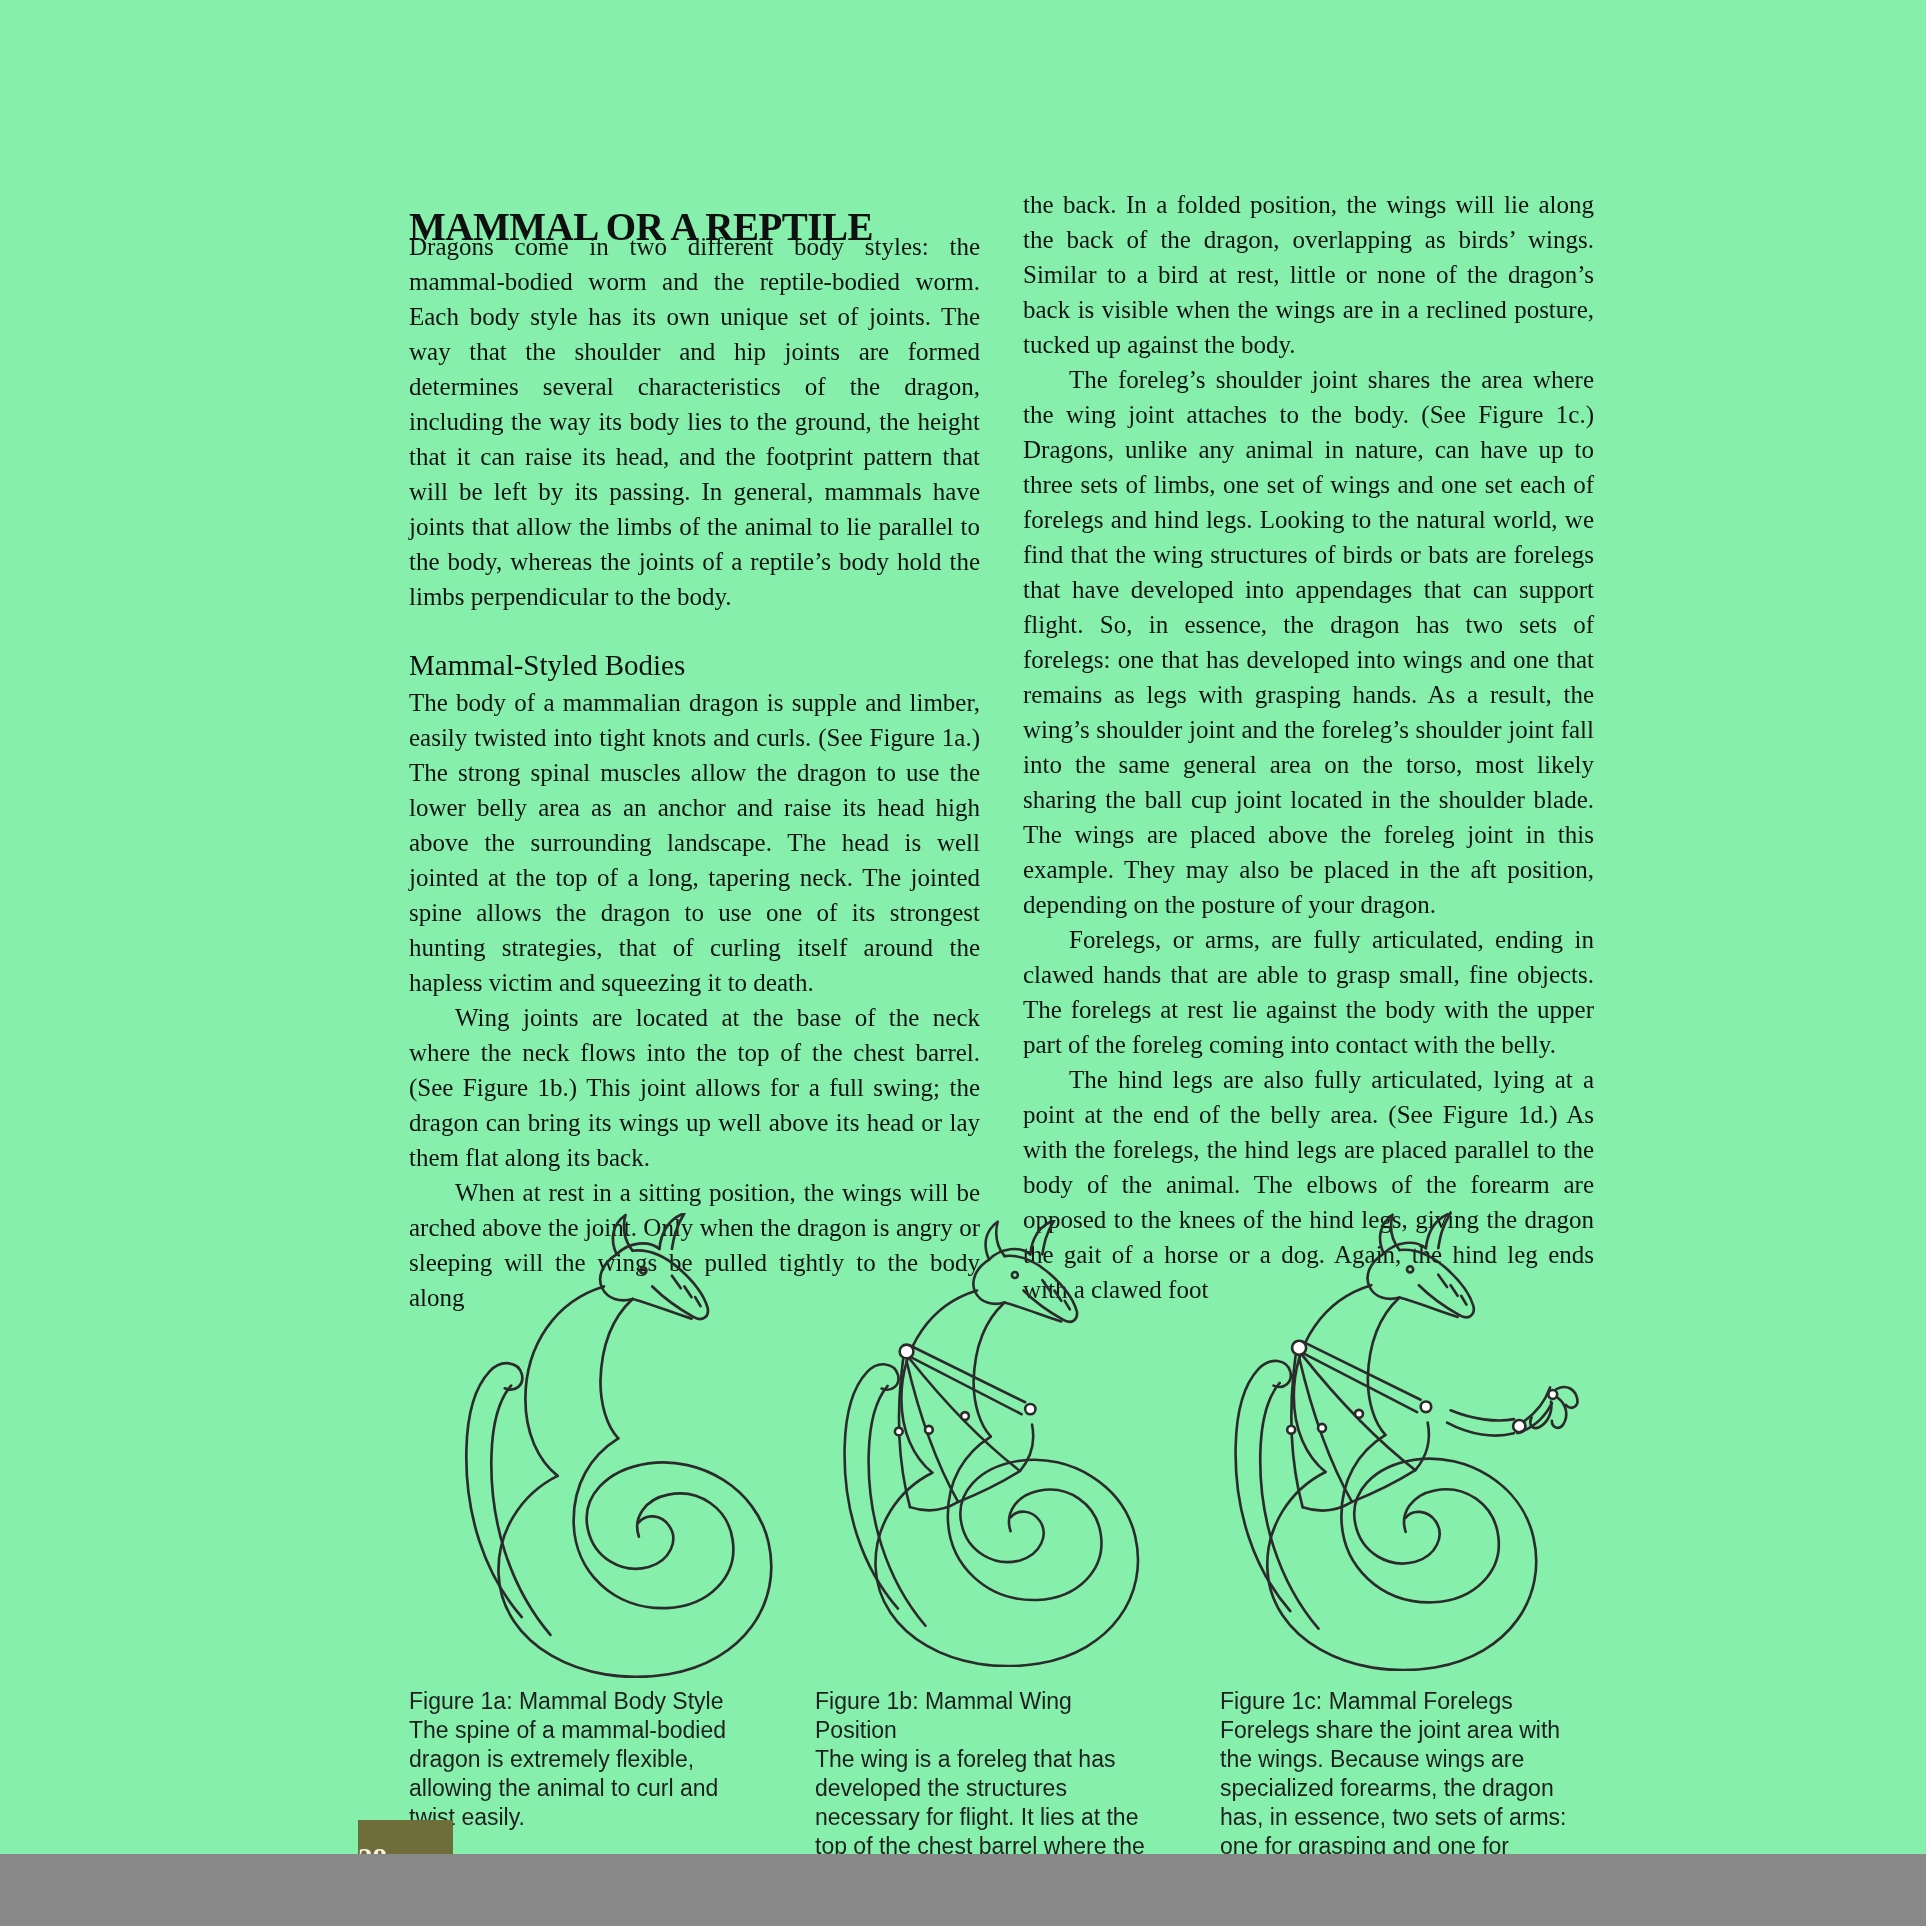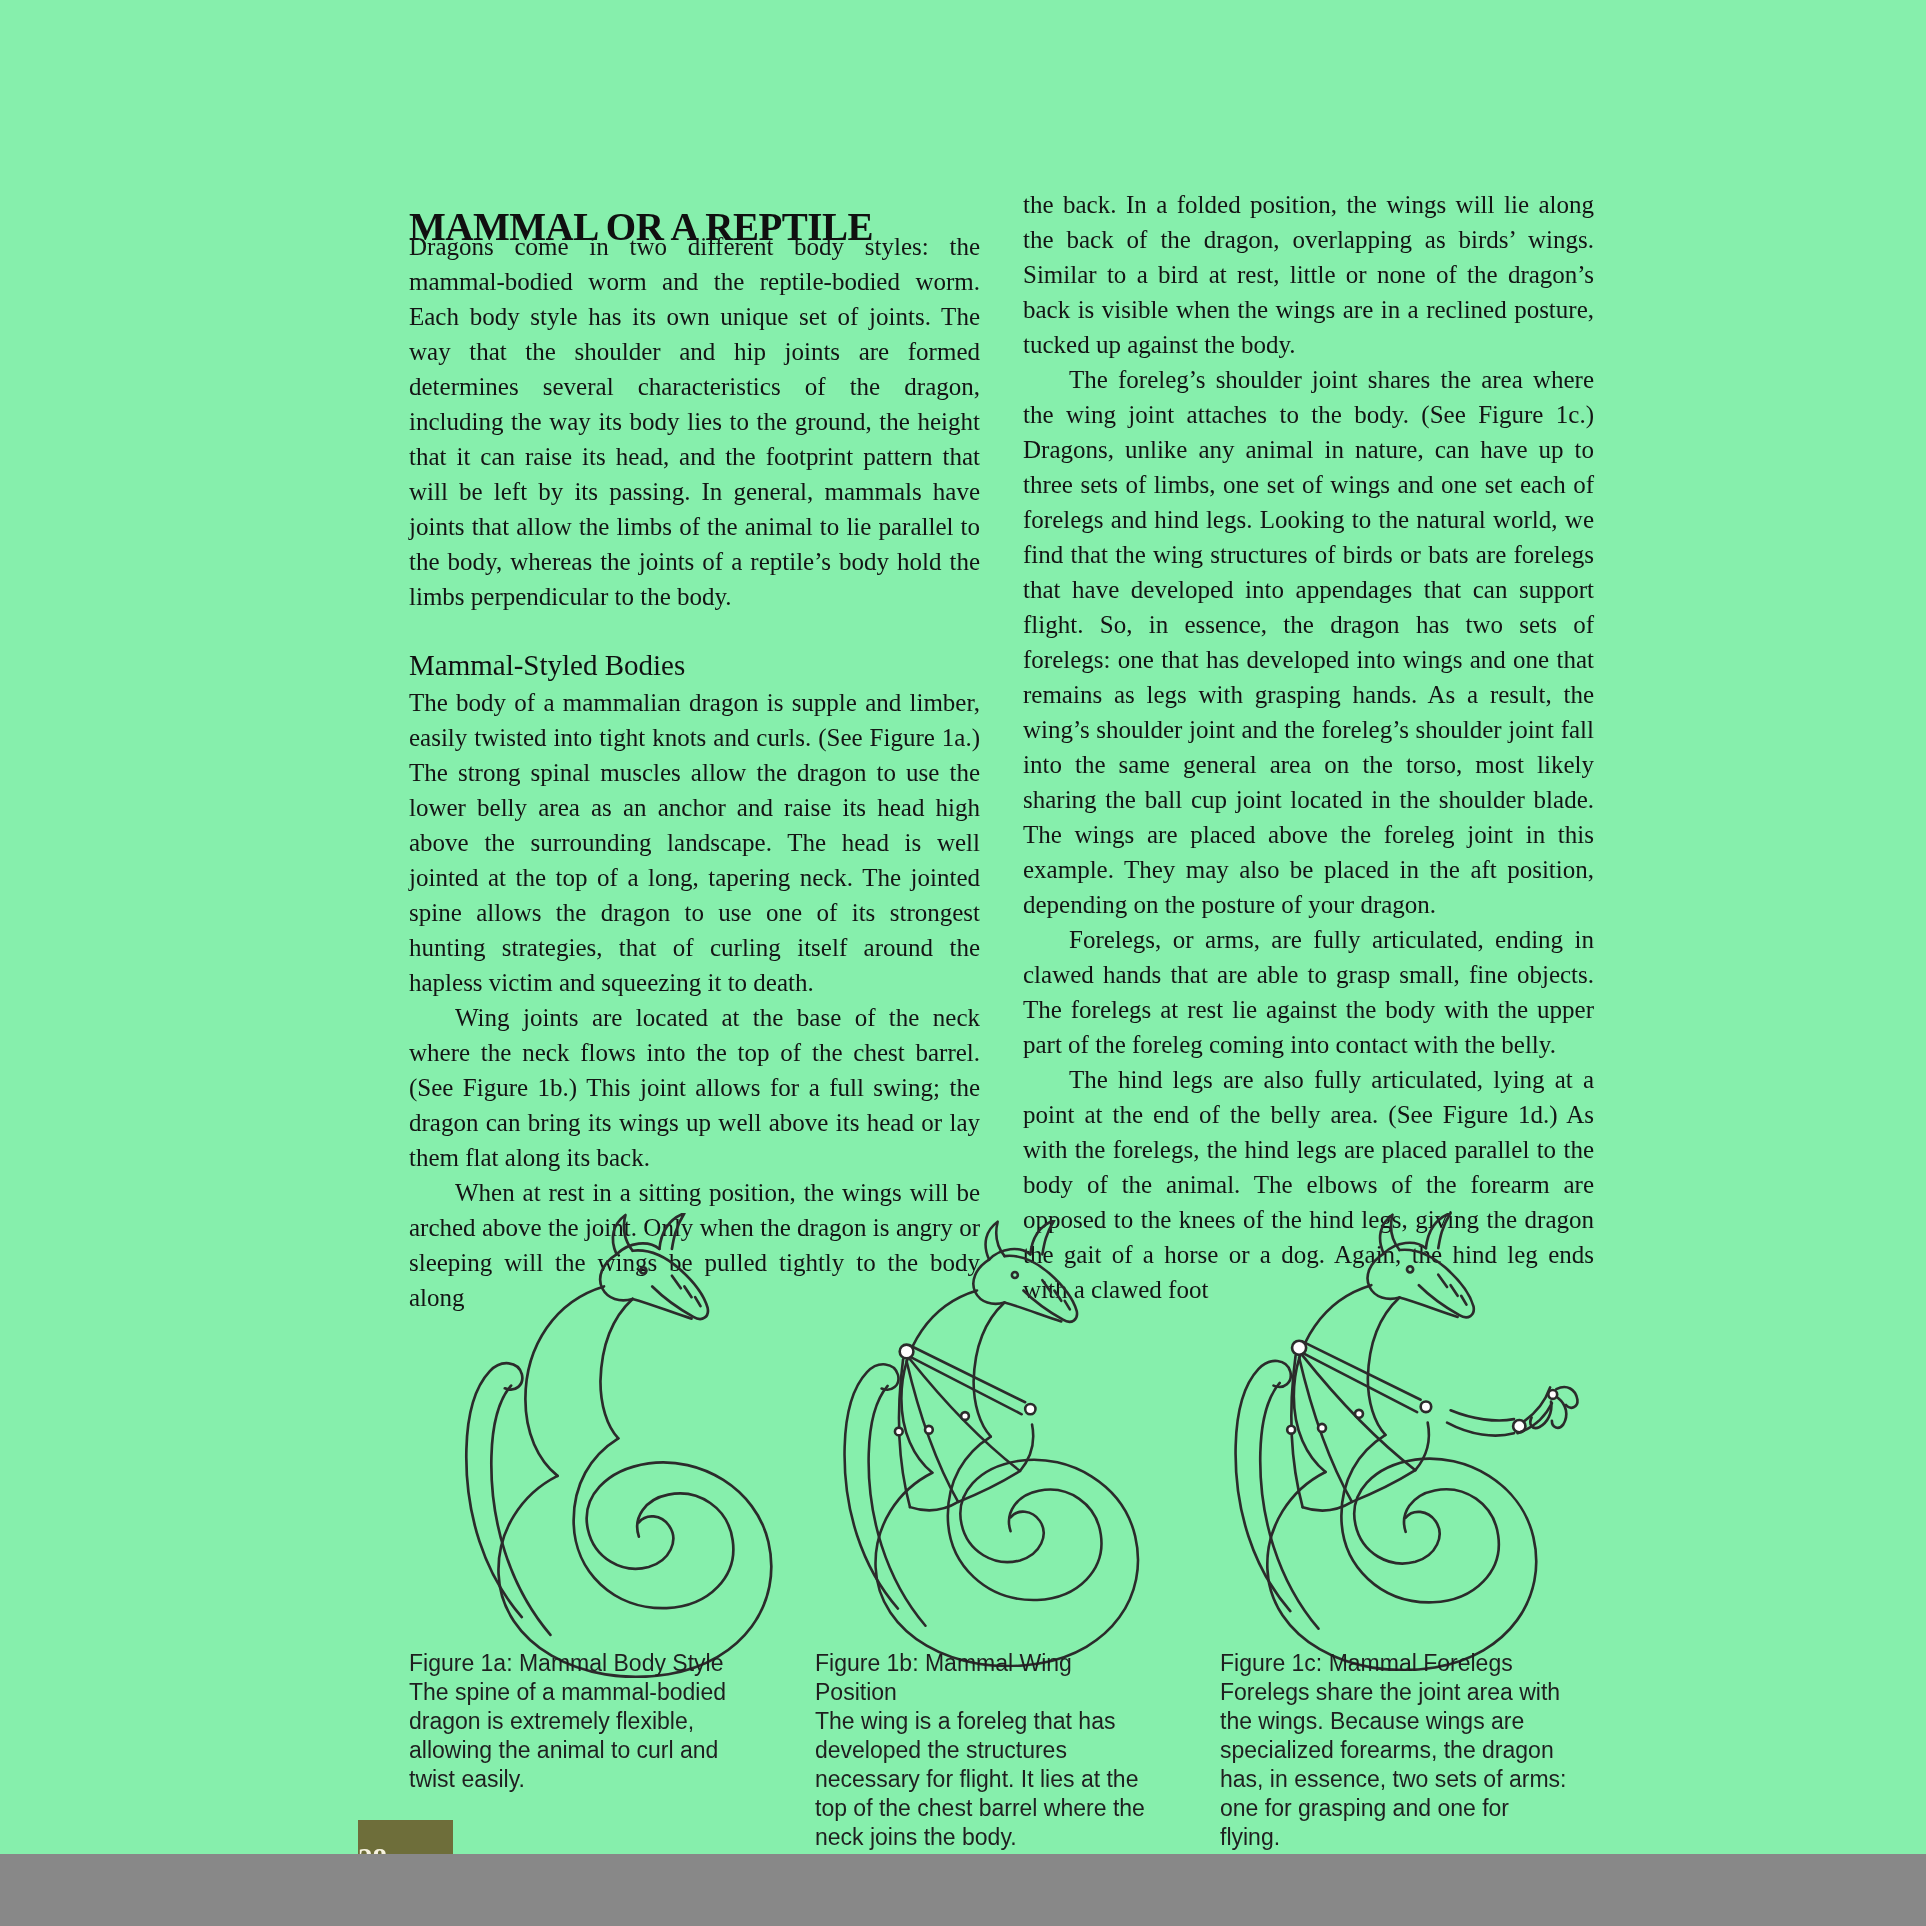--- a/index.html
+++ b/index.html
@@ -35,21 +35,21 @@
   .dragon-lines{stroke:#2b2b2b;stroke-width:3;fill:none;stroke-linecap:round;stroke-linejoin:round;}
   .caption{
     position:absolute;top:1649px;
     font-family:"Liberation Sans", sans-serif;
     font-size:23px;line-height:29px;color:#1f1f1f;
     text-align:left;
   }
   .cap-1a{left:409px;width:337px;}
   .cap-1b{left:815px;width:345px;}
   .cap-1c{left:1220px;width:348px;}
-  .caption .cap-title{display:block;}
+  .caption .cap-title{display:block;margin-top:38px;}
   .footer-pagebox{
     position:absolute;left:358px;top:1820px;width:95px;height:107px;
     background:#6e6e3a;
     text-align:left;
   }
   .footer-pagenum{
     display:block;margin-top:22px;
     font-family:"Liberation Serif", serif;
     font-size:29px;font-weight:700;color:#f6f2df;
   }

